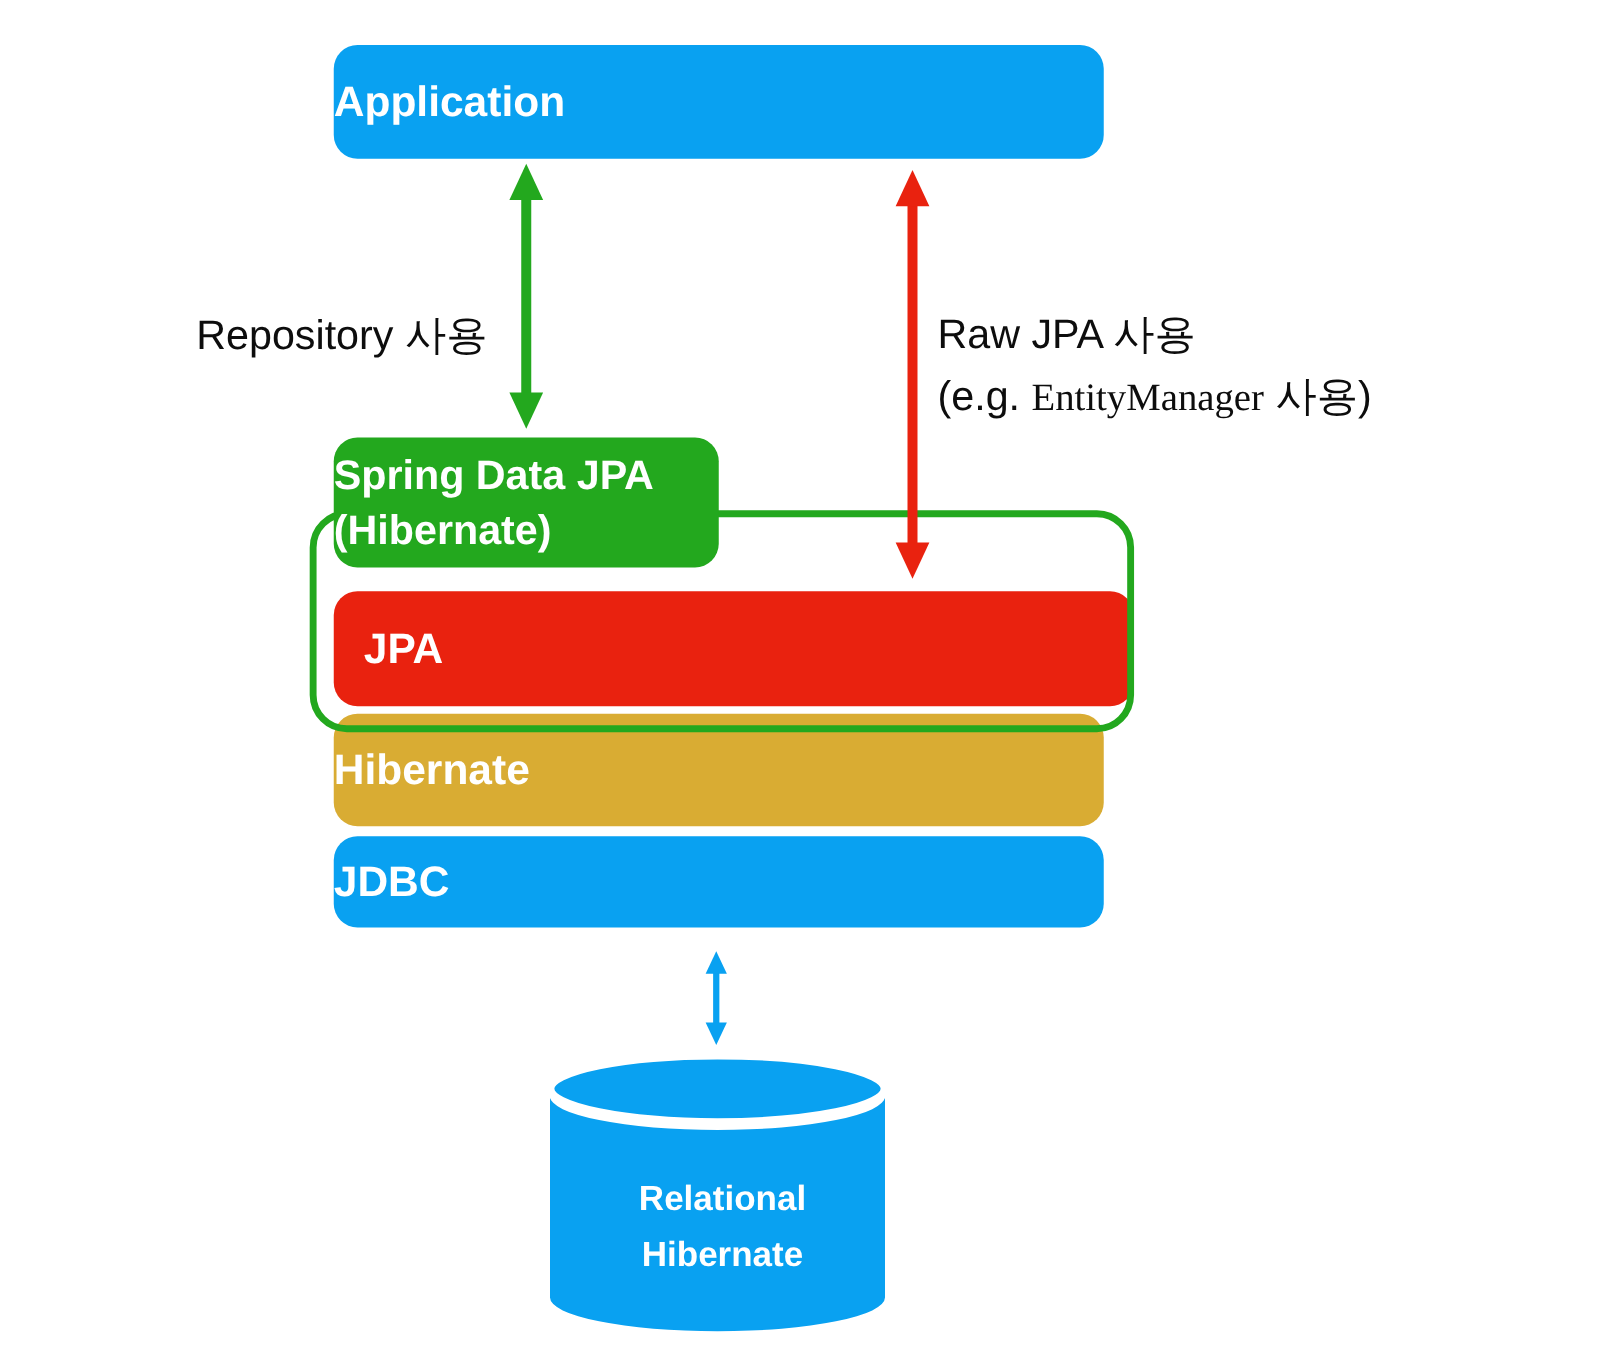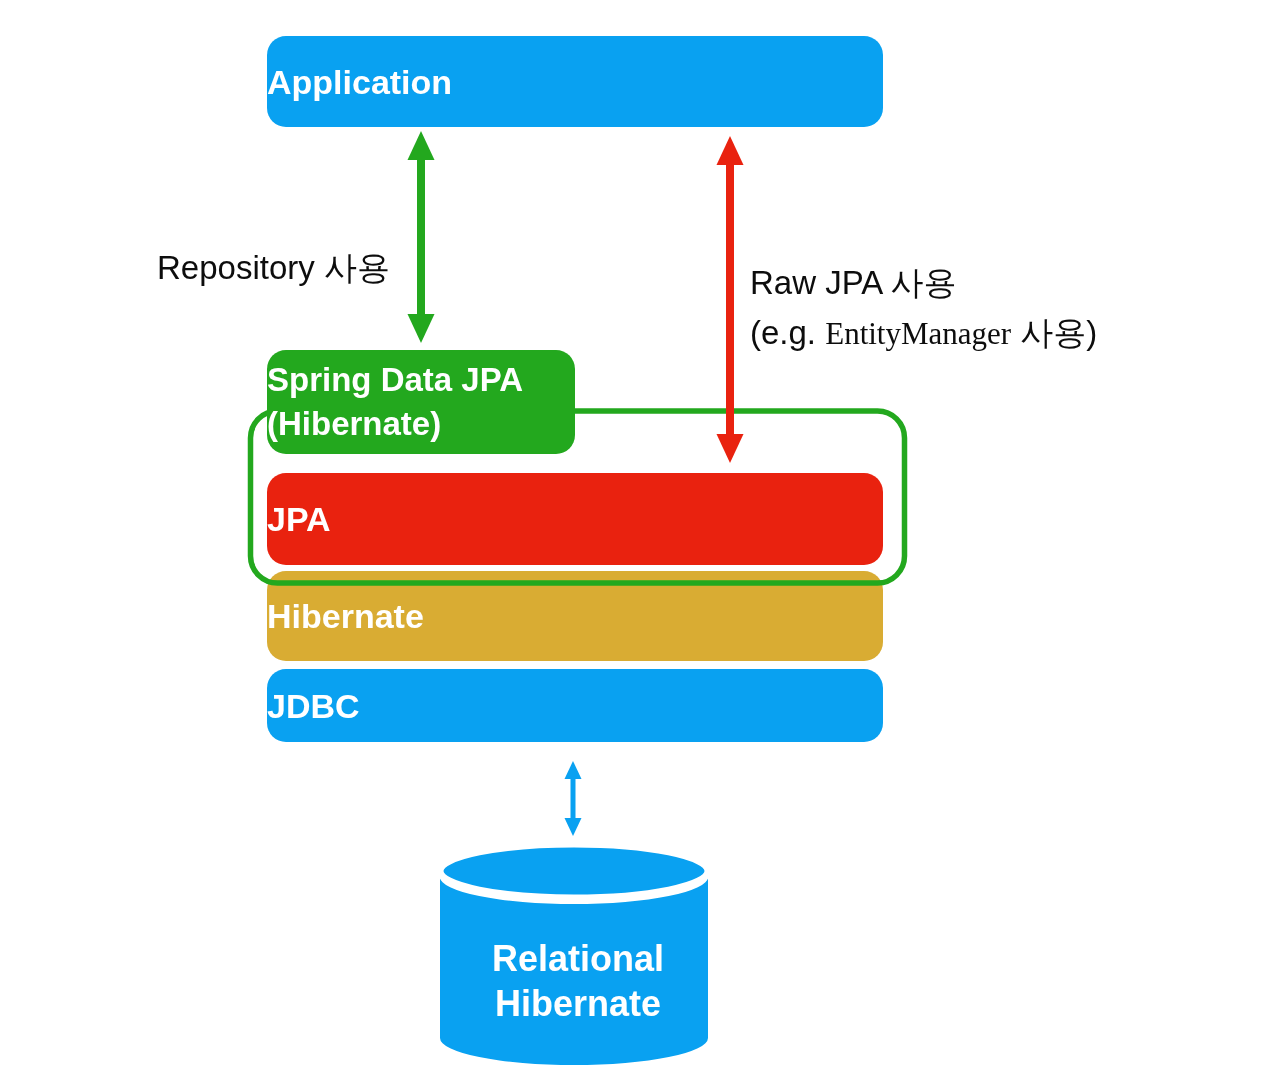--- a/index.html
+++ b/index.html
@@ -30,44 +30,44 @@
     color: #ffffff;
     font-weight: bold;
     font-size: 34px;
     text-align: center;
     z-index: 1;
     line-height: 44px;
     border-radius: 19px;
   }
   .box--application { left: 267px; top: 36px;  width: 616px; height: 91px;  background: #09a1f1; }
   .box--sdj         { left: 267px; top: 350px; width: 308px; height: 104px; background: #23a81e; z-index: 3; font-size: 33px; }
-  .box--jpa         { left: 267px; top: 473px; width: 616px; height: 92px;  background: #e9220f; }
+  .box--jpa         { left: 267px; top: 473px; width: 616px; height: 92px;  background: #e9220f; padding-left: 24px; }
   .box--hibernate   { left: 267px; top: 571px; width: 616px; height: 90px;  background: #d9ac33; }
   .box--jdbc        { left: 267px; top: 669px; width: 616px; height: 73px;  background: #09a1f1; }
   .annotation {
     position: absolute;
     color: #0d0d0d;
     font-size: 33px;
     z-index: 4;
     white-space: nowrap;
   }
   .annotation--repository { left: 157px; top: 218px; margin-top: 28px; }
-  .annotation--rawjpa     { left: 750px; top: 258px; line-height: 50px; }
+  .annotation--rawjpa     { left: 750px; top: 242px; line-height: 50px; }
   .annotation .code {
     font-family: Liberation Serif, serif;
     font-size: 31px;
   }
   .db-label {
     position: absolute;
     left: 440px; top: 936px;
     width: 276px;
     text-align: center;
     color: #ffffff;
     font-weight: bold;
-    font-size: 36px;
+    font-size: 28px;
     line-height: 45px;
     z-index: 4;
   }
 </style>
 </head>
 <body>
 
 <div class="stage">
 
   <div class="box box--application">

